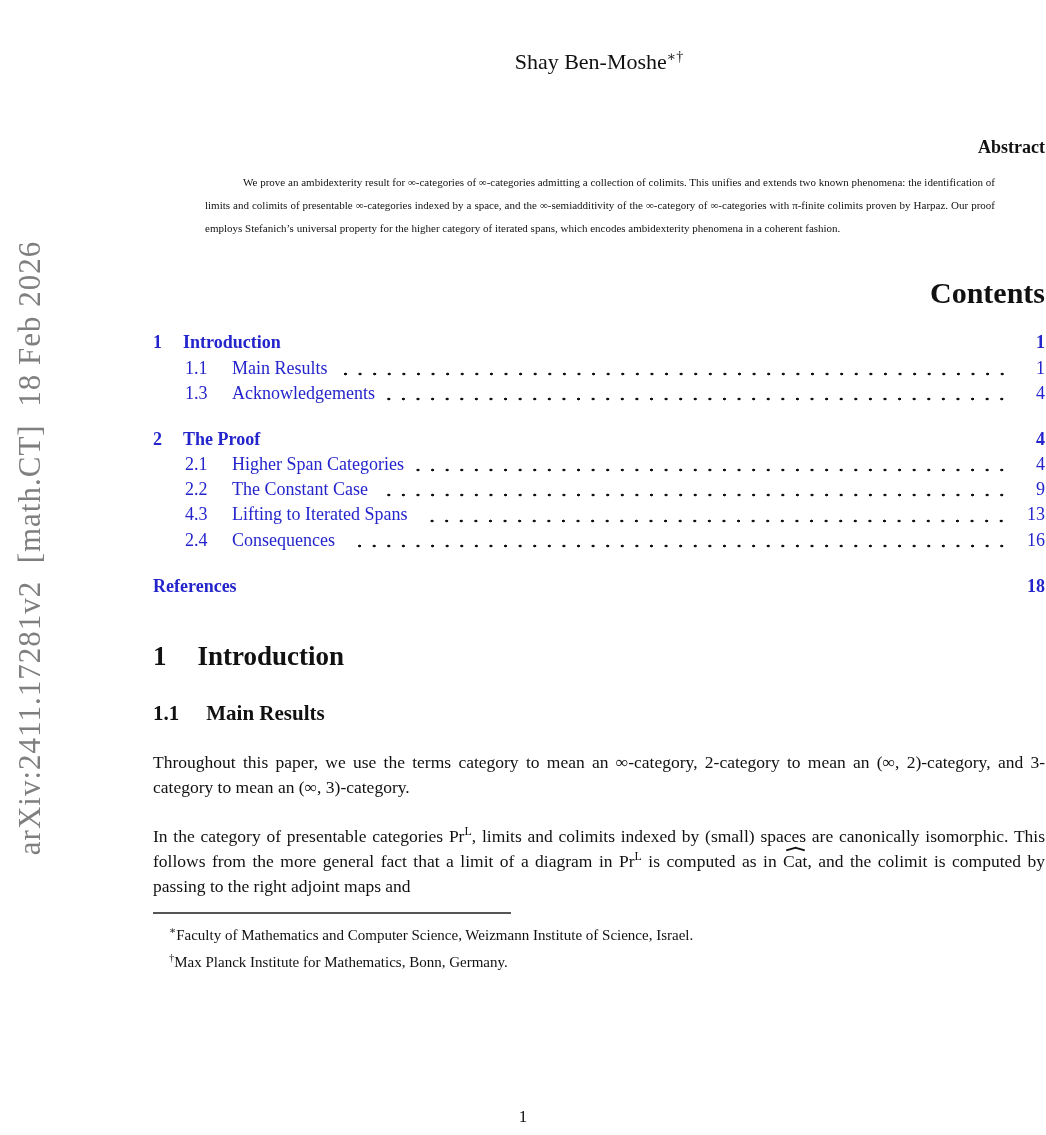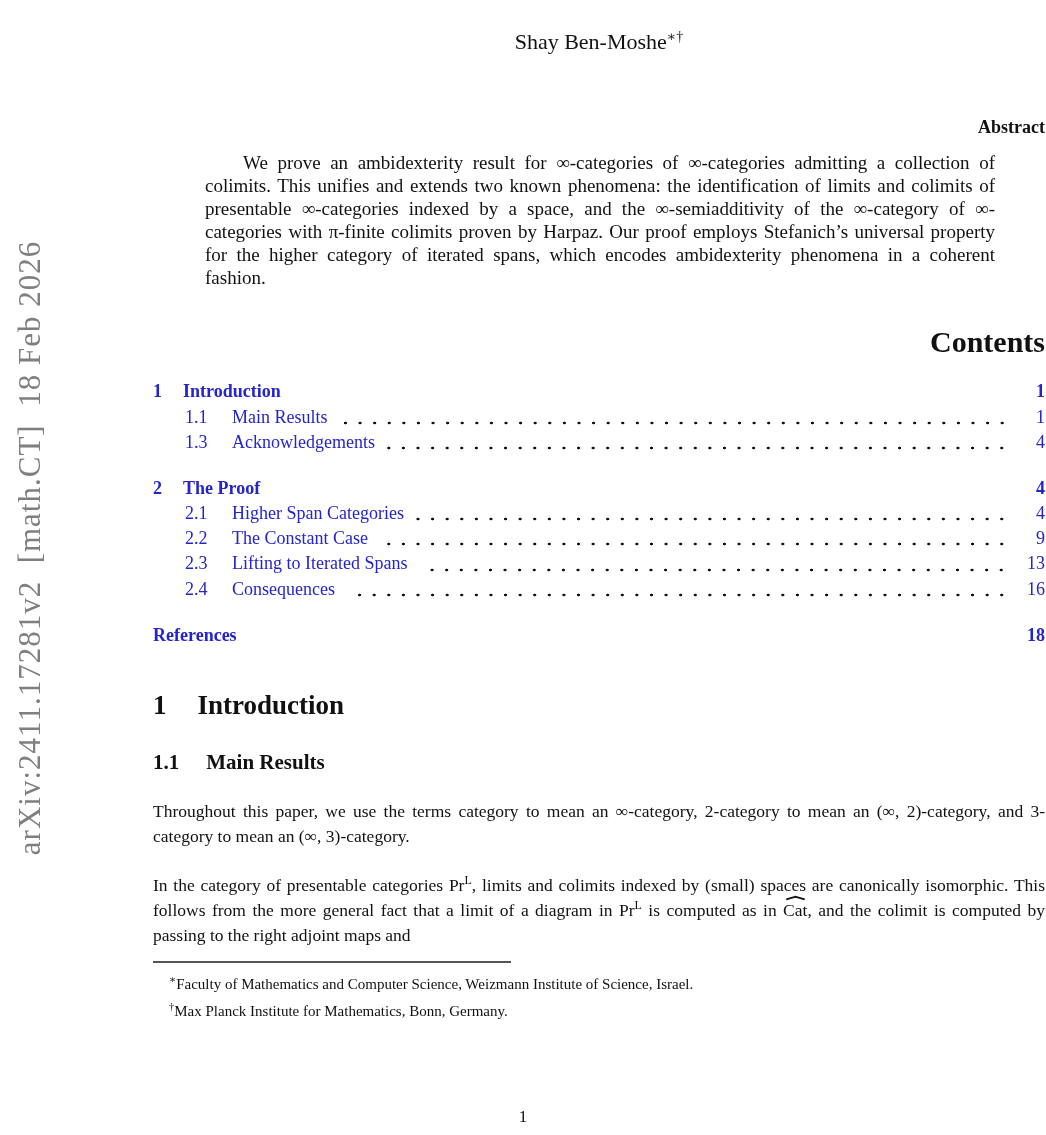--- a/index.html
+++ b/index.html
@@ -28,35 +28,35 @@
     width: 892px; height: 1135px;
   }
 
   .paper-title {
     margin-top: 4px;
     text-align: center;
     font-size: 31px;
     font-weight: 400;
   }
   .author-line {
-    margin-top: 28px;
+    margin-top: 48px;
     text-align: center;
     font-size: 22px;
   }
   .author-line sup { font-size: 14px; }
 
   .abstract-heading {
     margin-top: 62px;
     text-align: right;
     font-size: 18px;
     font-weight: 700;
   }
   .abstract-body {
     margin: 13px 50px 12px 52px;
-    font-size: 19px;
+    font-size: 11px;
     line-height: 23px;
     text-align: justify;
     text-indent: 38px;
   }
 
   .contents-heading {
     margin-top: 36px;
     font-size: 30px;
     font-weight: 700;
     text-align: right;
@@ -194,21 +194,21 @@
         <span class="toc-dots"></span>
         <span class="toc-page">4</span>
       </div>
       <div class="toc-row level1">
         <span class="toc-num">2.2</span>
         <span class="toc-label">The Constant Case</span>
         <span class="toc-dots"></span>
         <span class="toc-page">9</span>
       </div>
       <div class="toc-row level1">
-        <span class="toc-num">2.3</span>
+        <span class="toc-num">4.3</span>
         <span class="toc-label">Lifting to Iterated Spans</span>
         <span class="toc-dots"></span>
         <span class="toc-page">13</span>
       </div>
       <div class="toc-row level1">
         <span class="toc-num">2.4</span>
         <span class="toc-label">Consequences</span>
         <span class="toc-dots"></span>
         <span class="toc-page">16</span>
       </div>

